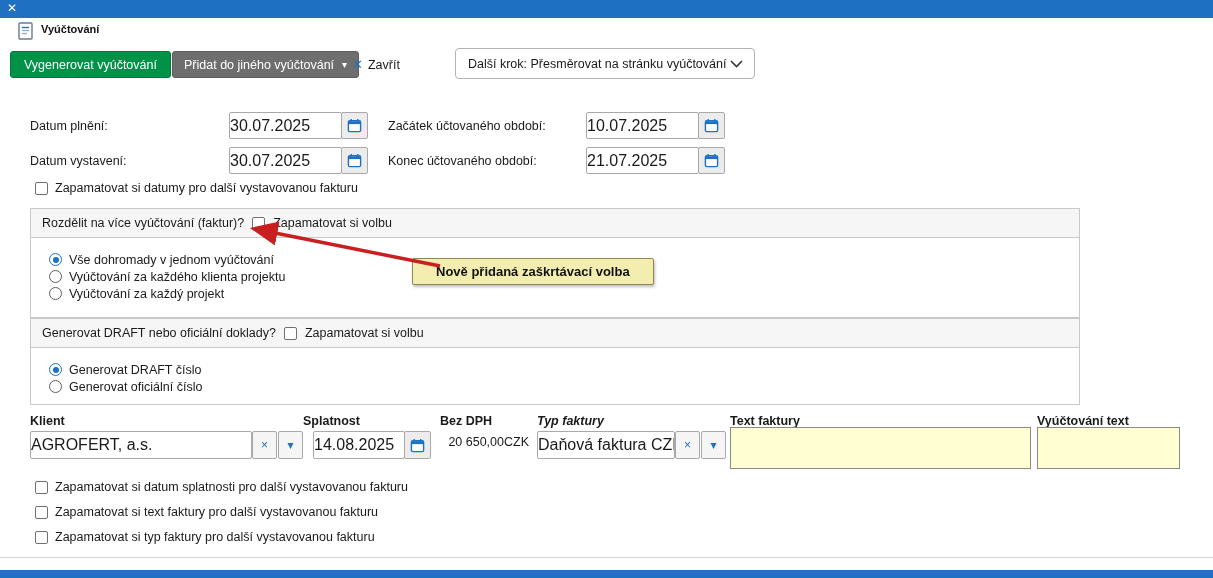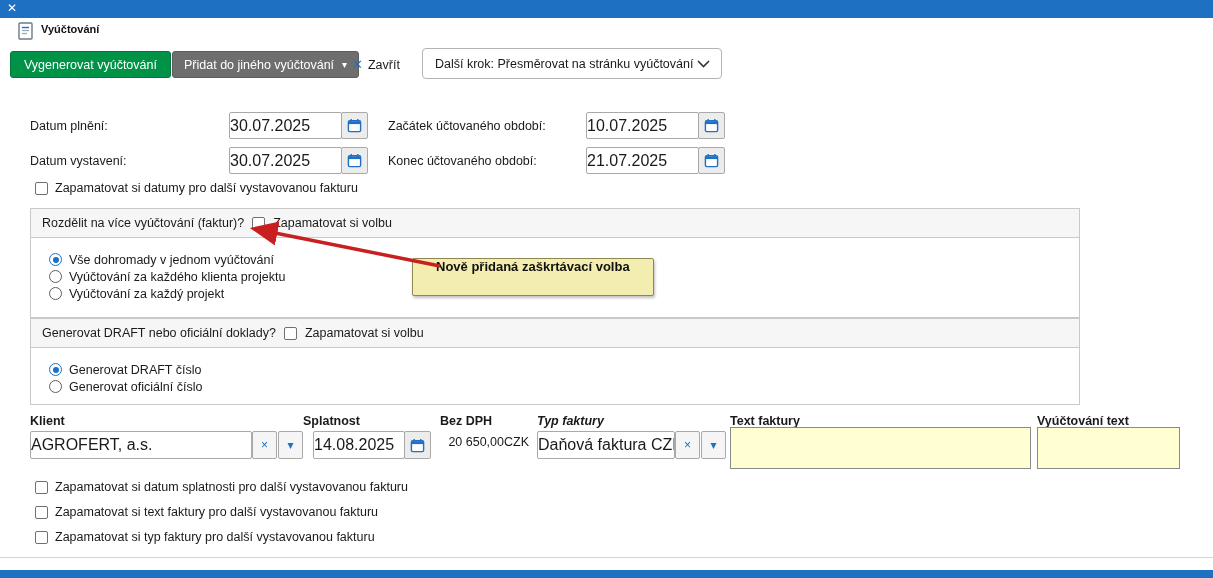--- a/index.html
+++ b/index.html
@@ -24,21 +24,21 @@
   .btn-green { background:#009247; color:#fff; border:1px solid #007a3a; border-radius:3px;
     font-size:12.5px; height:27px; padding:0 13px; cursor:pointer; font-family:inherit; }
   .btn-gray { background:#6e6e6e; color:#fff; border:1px solid #5c5c5c; border-radius:3px;
     font-size:12.5px; height:27px; padding:0 11px; cursor:pointer; font-family:inherit;
     display:flex; align-items:center; gap:8px; }
   .btn-gray .caret { font-size:10px; }
   .close-link { display:flex; align-items:center; gap:5px; cursor:pointer; font-size:12.5px; }
   .x-blue { color:#1d70c2; font-weight:bold; font-size:13px; }
   .next-step { border:1px solid #b3b3b3; border-radius:4px; height:31px; width:300px;
     display:flex; align-items:center; justify-content:space-between;
-    padding:0 11px 0 12px; background:#fff; cursor:pointer; }
+    padding:0 11px 0 12px; background:#fff; cursor:pointer;margin-left:33px; }
 
   
   .field-label { font-size:12.5px; white-space:nowrap; }
   .txt { border:1px solid #a9a9a9; height:27px; font-size:16px; padding:0 0;
     font-family:inherit; color:#1a1a1a; border-radius:2px; background:#fff; }
   .calbtn { background:#ececec; border:1px solid #a9a9a9; height:27px; width:27px;
     display:flex; align-items:center; justify-content:center; border-radius:2px; cursor:pointer; }
   .cb { width:13px; height:13px; border:1px solid #707070; background:#fff;
     display:inline-block; border-radius:2px; cursor:pointer; flex:none; }
   .cbrow { display:flex; align-items:center; gap:7px; }
@@ -49,22 +49,22 @@
     display:flex; align-items:center; padding:0 11px; gap:8px; font-size:12.5px; }
   .group-body { position:relative; padding:13px 0 0 18px; }
   .radio-row { display:flex; align-items:center; height:17px; gap:7px; font-size:12.5px; cursor:pointer; }
   .radio { width:13px; height:13px; border-radius:50%; border:1px solid #5f5f5f; background:#fff;
     display:inline-block; position:relative; flex:none; }
   .radio.on { border-color:#1d70c2; }
   .radio.on::after { content:""; position:absolute; left:2.5px; top:2.5px; right:2.5px; bottom:2.5px;
     border-radius:50%; background:#1d70c2; }
 
   
-  .callout { background:#f3eeb0; border:1px solid #8f8750; height:38px; padding:0 23px;
-    display:flex; align-items:flex-start; font-weight:bold; font-size:13px; color:#111;
+  .callout { background:#f3eeb0; border:1px solid #8f8750; height:27px; padding:0 23px;
+    display:flex; align-items:center; font-weight:bold; font-size:13px; color:#111;
     border-radius:2px; box-shadow:1px 2px 3px rgba(0,0,0,.25); }
   .arrow-svg { pointer-events:none; }
 
   
   .th { font-size:12.5px; font-weight:bold; }
   .combo-btn { width:25px; height:28px; background:#f5f5f5; border:1px solid #a9a9a9;
     display:flex; align-items:center; justify-content:center; color:#1d70c2;
     font-size:12px; border-radius:2px; cursor:pointer; }
   .ta { background:#ffffd2; border:1px solid #8a8a8a; resize:none; font-family:inherit;
     font-size:12.5px; padding:4px 6px; }

